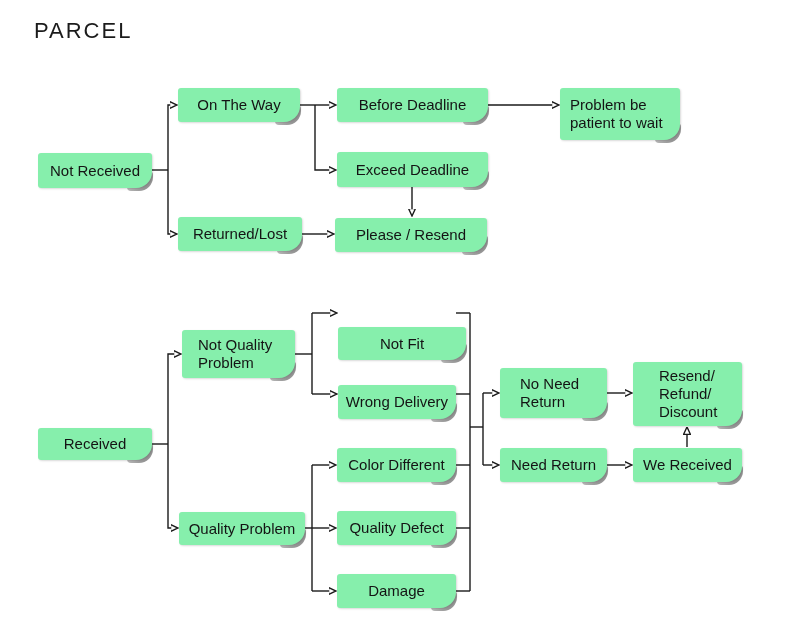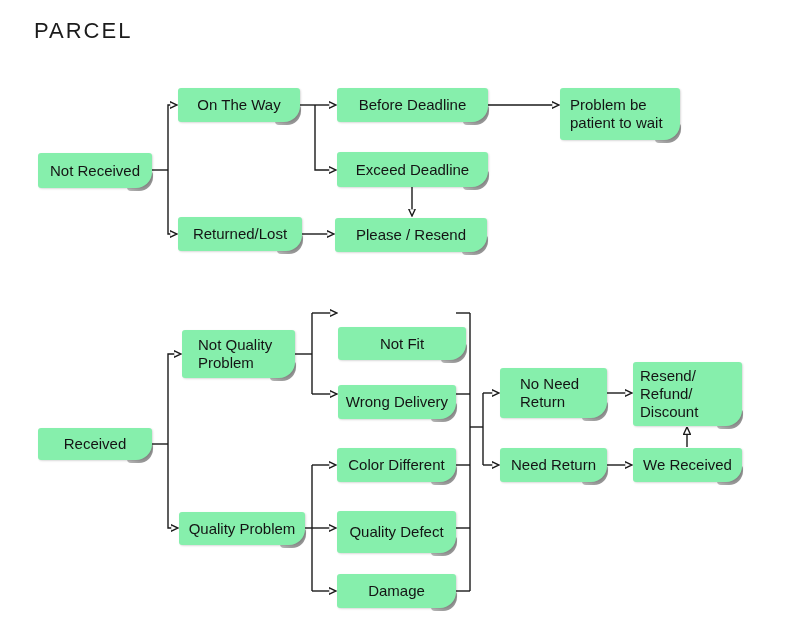--- a/index.html
+++ b/index.html
@@ -32,25 +32,25 @@
   #n-please-wait{left:560px;top:88px;width:120px;height:52px;padding-left:10px;}
   #n-exceed-deadline{left:337px;top:152px;width:151px;height:35px;}
   #n-returned-lost{left:178px;top:217px;width:124px;height:34px;}
   #n-refund-resend{left:335px;top:218px;width:152px;height:34px;}
   #n-received{left:38px;top:428px;width:114px;height:32px;}
   #n-not-quality-problem{left:182px;top:330px;width:113px;height:48px;padding-left:16px;}
   #n-not-fit{left:338px;top:297px;width:128px;height:33px;margin-top:30px;}
   #n-wrong-delivery{left:338px;top:377px;width:118px;height:34px;margin-top:8px;}
   #n-quality-problem{left:179px;top:512px;width:126px;height:33px;}
   #n-color-different{left:337px;top:448px;width:119px;height:34px;}
-  #n-quality-defect{left:337px;top:511px;width:119px;height:42px;}
+  #n-quality-defect{left:337px;top:511px;width:119px;height:34px;}
   #n-damage{left:337px;top:574px;width:119px;height:34px;}
   #n-no-need-return{left:500px;top:368px;width:107px;height:50px;padding-left:20px;}
   #n-need-return{left:500px;top:448px;width:107px;height:34px;}
-  #n-resend-refund-discount{left:633px;top:362px;width:109px;height:64px;padding-left:7px;}
+  #n-resend-refund-discount{left:633px;top:362px;width:109px;height:64px;padding-left:26px;}
   #n-we-received{left:633px;top:448px;width:109px;height:34px;}
   .connectors{position:absolute;left:0;top:0;pointer-events:none;}
   .connectors path{stroke:#1a1a1a;stroke-width:1.4;fill:none;}
 </style>
 </head>
 <body>
 
 <div class="canvas">
 
   <div class="diagram-title">PARCEL</div>

